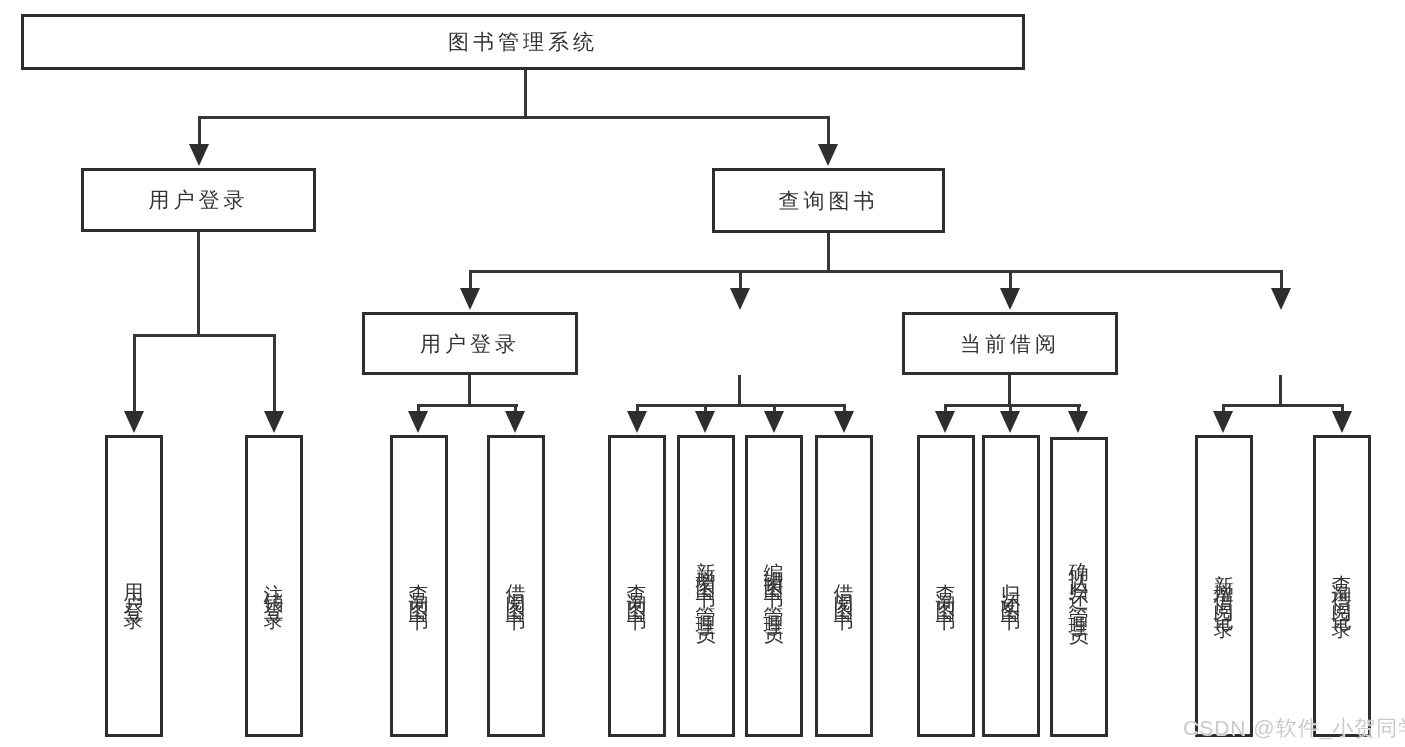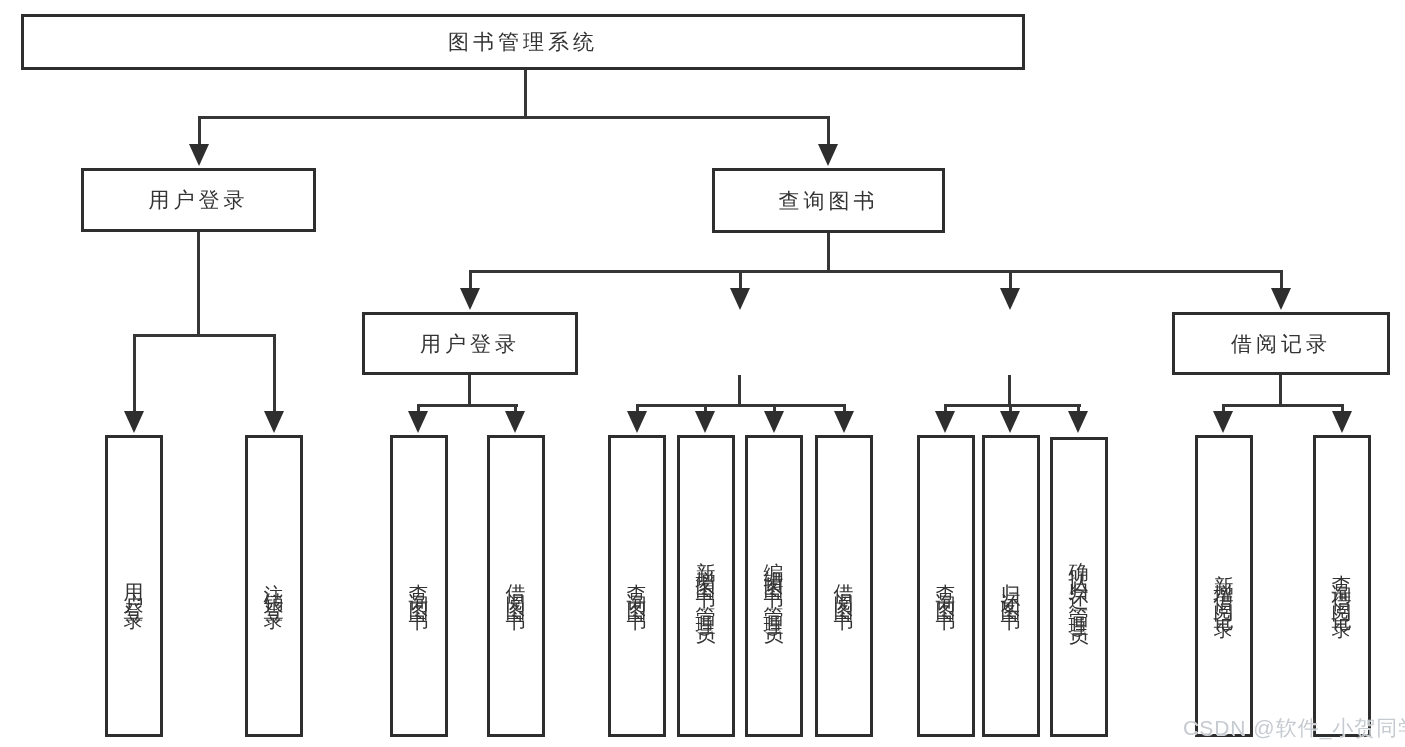--- a/index.html
+++ b/index.html
@@ -77,22 +77,22 @@
   <div class="line" style="left:739px;top:270px;width:3px;height:20px;"></div>
   <div class="arrowhead" style="left:730px;top:288px;"></div>
   <div class="line" style="left:1009px;top:270px;width:3px;height:20px;"></div>
   <div class="arrowhead" style="left:1000px;top:288px;"></div>
   <div class="line" style="left:1280px;top:270px;width:3px;height:20px;"></div>
   <div class="arrowhead" style="left:1271px;top:288px;"></div>
 
   <div class="box" style="left:362px;top:312px;width:216px;height:63px;">
     <span class="hlabel">用户登录</span>
   </div>
-  <div class="box" style="left:1172px;top:312px;width:218px;height:63px;">
-    <span class="hlabel">借阅记录</span>
+  <div class="box" style="left:902px;top:312px;width:216px;height:63px;">
+    <span class="hlabel">当前借阅</span>
   </div>
 
   <div class="line" style="left:468px;top:375px;width:3px;height:32px;"></div>
   <div class="line" style="left:417px;top:404px;width:101px;height:3px;"></div>
   <div class="line" style="left:417px;top:404px;width:3px;height:9px;"></div>
   <div class="arrowhead" style="left:408px;top:411px;"></div>
   <div class="line" style="left:514px;top:404px;width:3px;height:9px;"></div>
   <div class="arrowhead" style="left:505px;top:411px;"></div>
 
   <div class="line" style="left:738px;top:375px;width:3px;height:32px;"></div>

